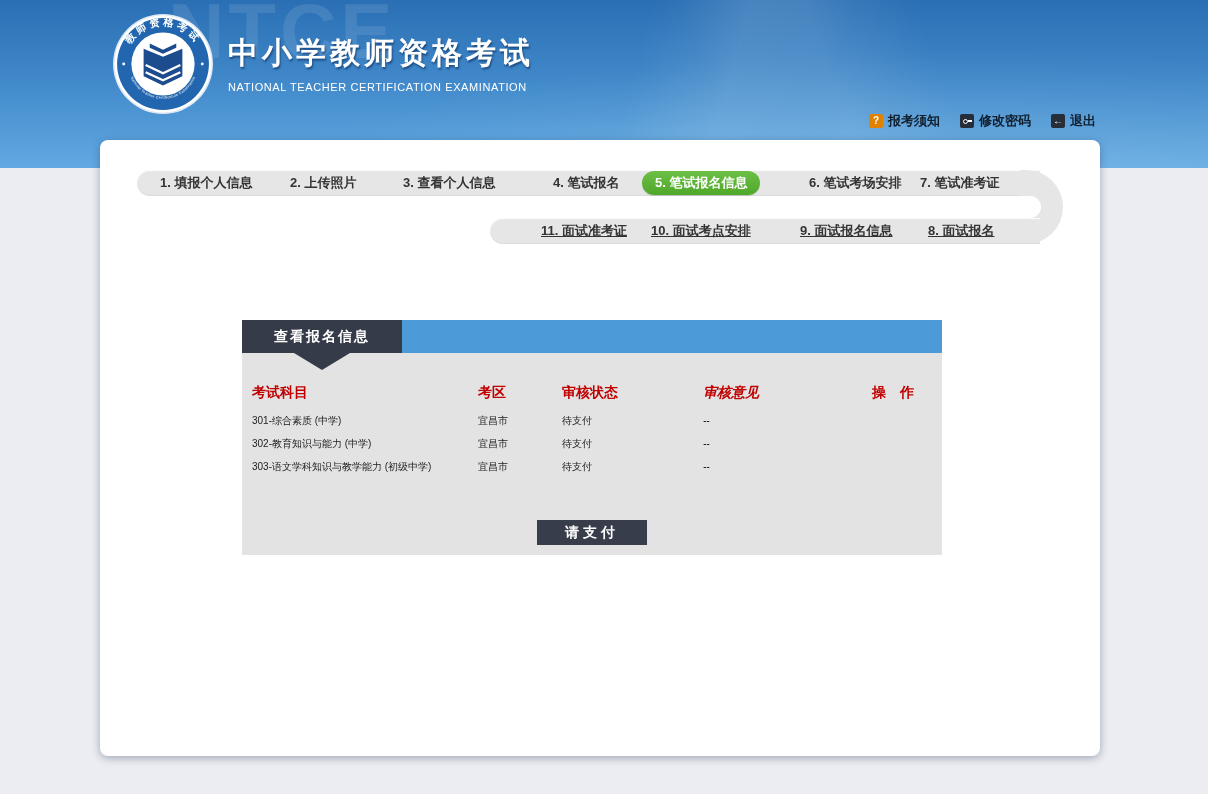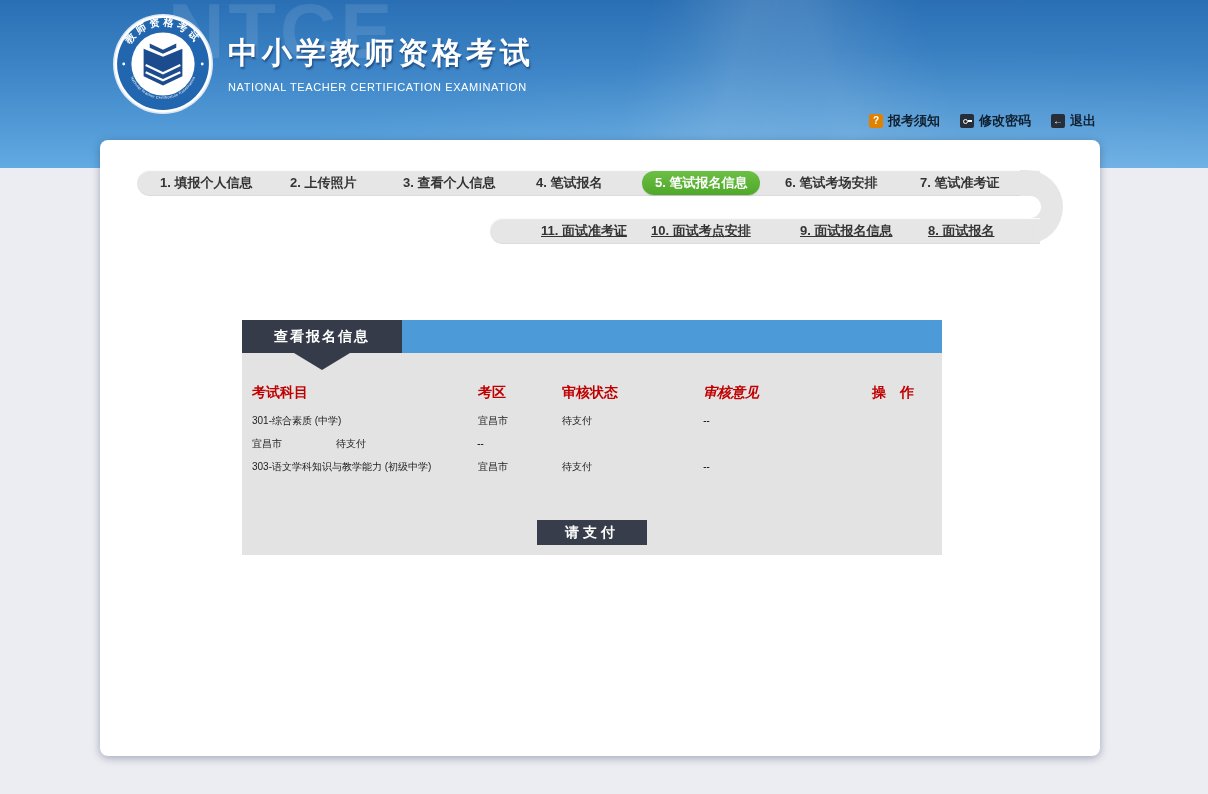--- a/index.html
+++ b/index.html
@@ -129,23 +129,23 @@
 <div class="card">
 
   <div class="nav-bar1"></div>
   <div class="nav-conn"></div>
   <div class="nav-notch"></div>
   <div class="nav-bar2"></div>
 
   <span class="nav-item r1" style="left:60px">1. 填报个人信息</span>
   <span class="nav-item r1" style="left:190px">2. 上传照片</span>
   <span class="nav-item r1" style="left:303px">3. 查看个人信息</span>
-  <span class="nav-item r1" style="left:436px">4. 笔试报名</span>
+  <span class="nav-item r1" style="left:453px">4. 笔试报名</span>
   <span class="nav-item active" style="left:542px">5. 笔试报名信息</span>
-  <span class="nav-item r1" style="left:685px">6. 笔试考场安排</span>
+  <span class="nav-item r1" style="left:709px">6. 笔试考场安排</span>
   <span class="nav-item r1" style="left:820px">7. 笔试准考证</span>
 
   <span class="nav-item r2" style="left:441px">11. 面试准考证</span>
   <span class="nav-item r2" style="left:551px">10. 面试考点安排</span>
   <span class="nav-item r2" style="left:700px">9. 面试报名信息</span>
   <span class="nav-item r2" style="left:828px">8. 面试报名</span>
 
   <div class="panel">
     <div class="panel-head">
       <div class="panel-tab">查看报名信息</div>
@@ -163,20 +163,21 @@
           <span class="cell c5">操　作</span>
         </div>
         <div class="trow tdata">
           <span class="cell c1">301-综合素质 (中学)</span>
           <span class="cell c2">宜昌市</span>
           <span class="cell c3">待支付</span>
           <span class="cell c4">--</span>
           <span class="cell c5"></span>
         </div>
         <div class="trow tdata">
+          <span class="cell c1">302-教育知识与能力 (中学)</span>
           <span class="cell c2">宜昌市</span>
           <span class="cell c3">待支付</span>
           <span class="cell c4">--</span>
           <span class="cell c5"></span>
         </div>
         <div class="trow tdata">
           <span class="cell c1">303-语文学科知识与教学能力 (初级中学)</span>
           <span class="cell c2">宜昌市</span>
           <span class="cell c3">待支付</span>
           <span class="cell c4">--</span>

